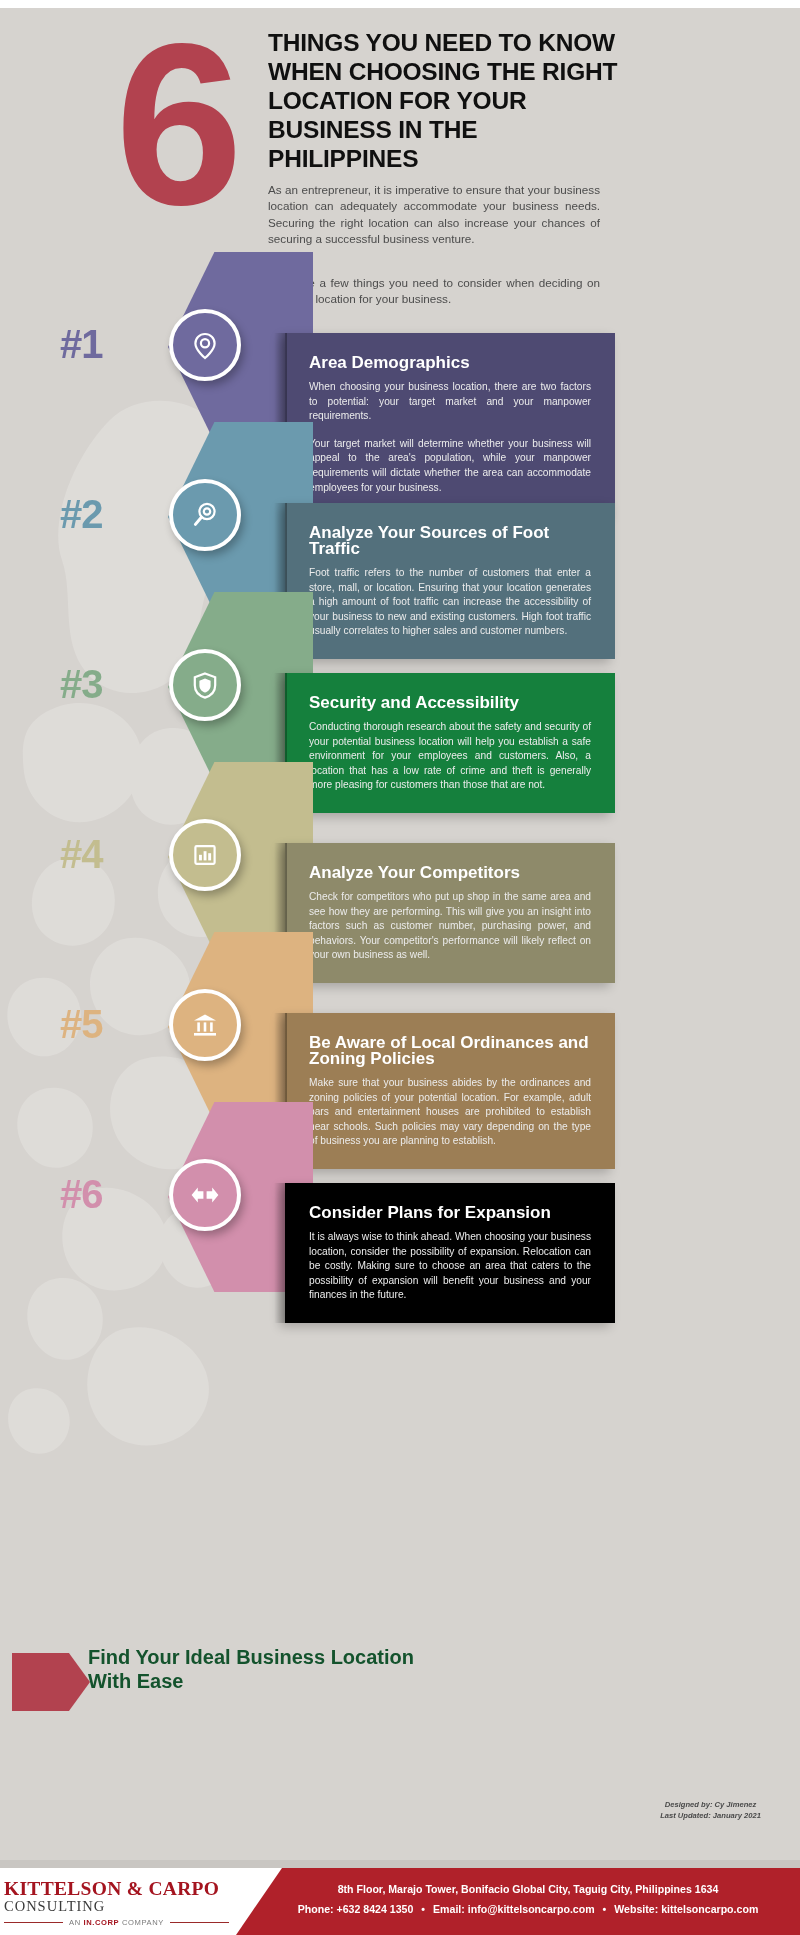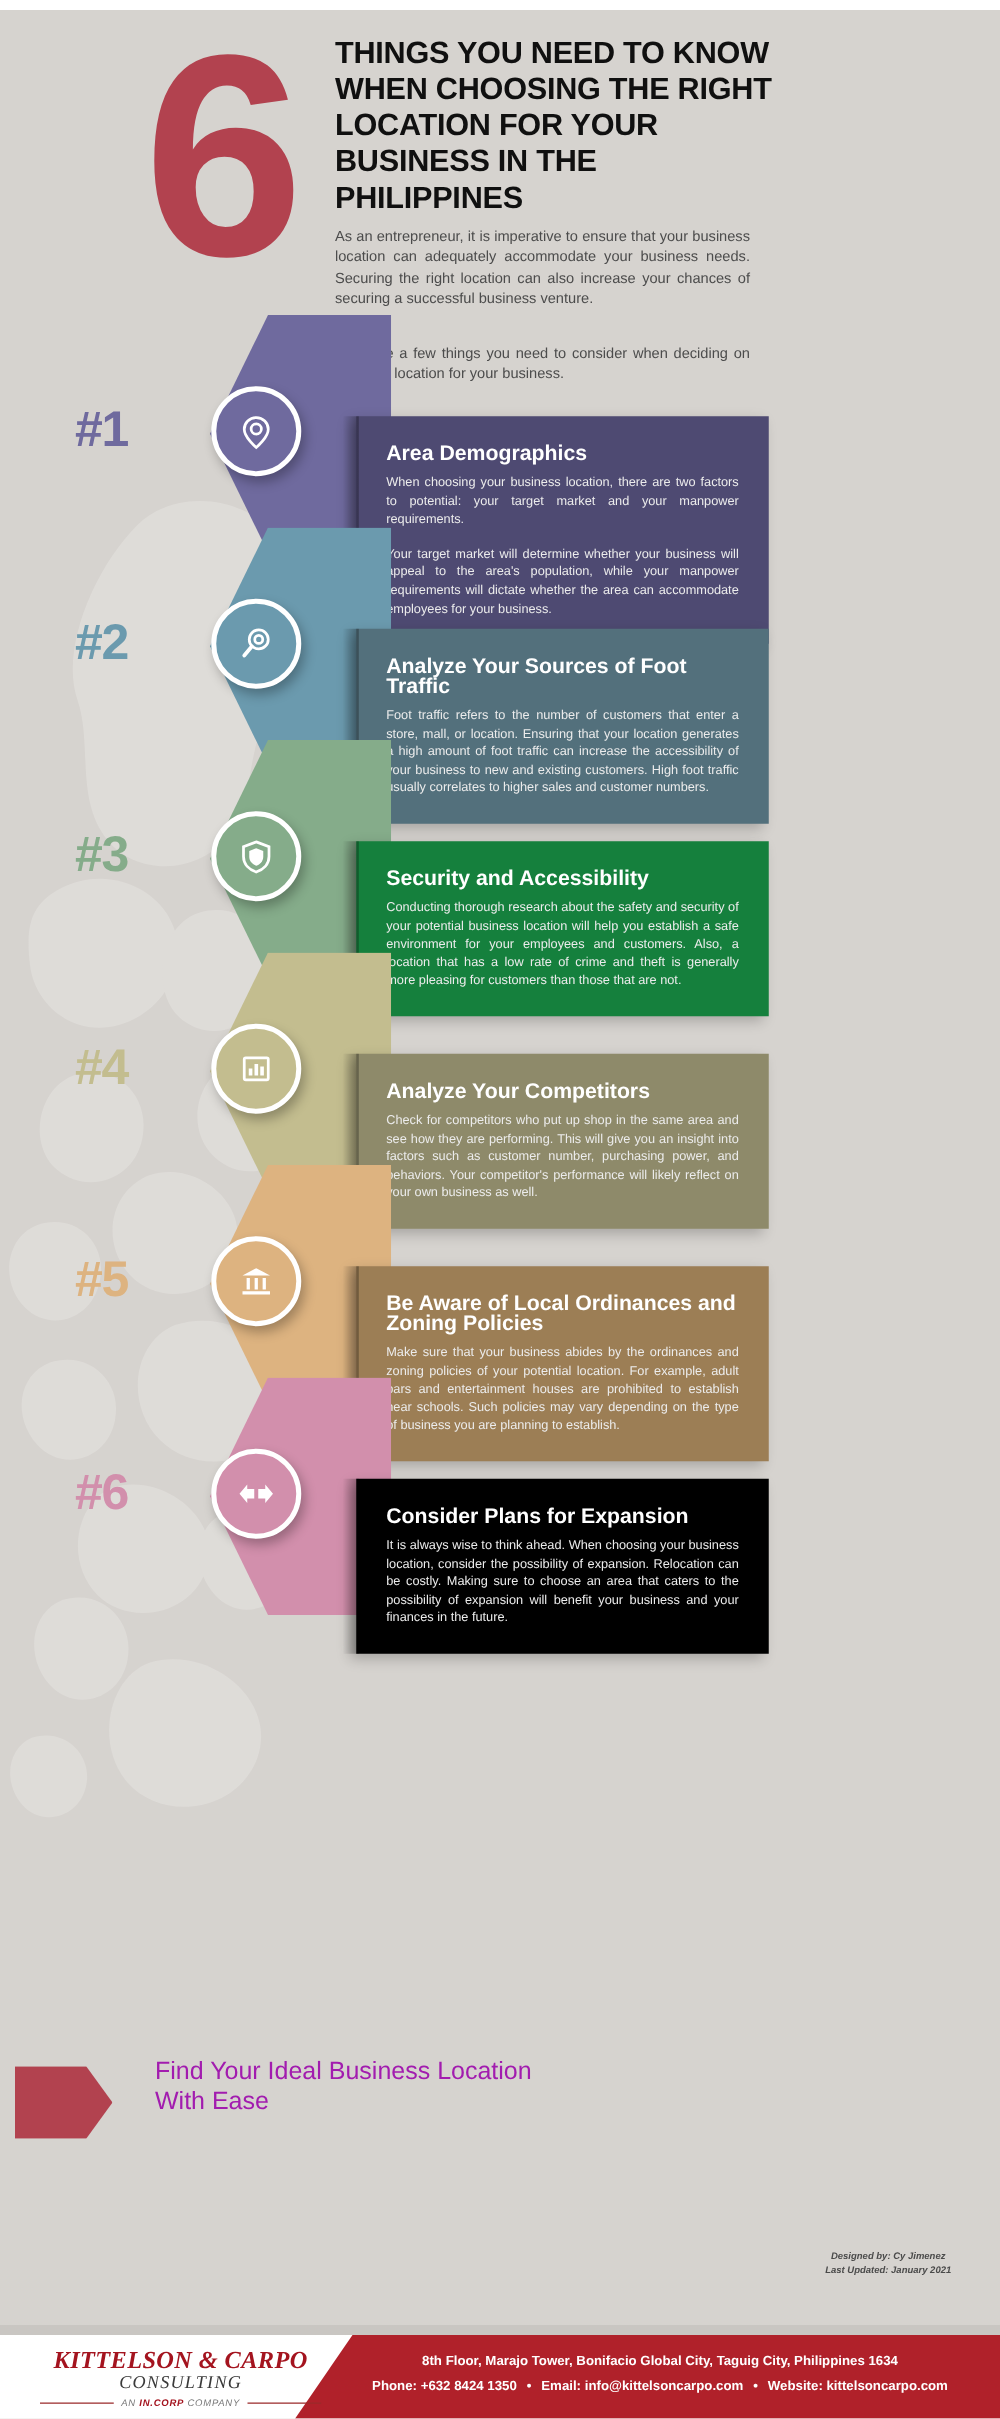--- a/index.html
+++ b/index.html
@@ -86,39 +86,39 @@
   }
 
   
   #cta-arrow {
     position:absolute; left:12px; top:1653px; width:78px; height:58px;
     background:#b2424f;
     clip-path: polygon(0% 0%, 73% 0%, 100% 50%, 73% 100%, 0% 100%);
   }
   #cta-title {
     position:absolute; left:88px; top:1645px; width:330px;
-    font-size:20px; line-height:24px; font-weight:400; color:#a21caf;margin-left:36px;
+    font-size:20px; line-height:24px; font-weight:700; color:#14532d;
   }
   #cta-body {
     position:absolute; left:88px; top:1712px; width:525px;
     font-size:12.3px; line-height:18px; color:#3f3f3f;
   }
   #credit {
     position:absolute; right:39px; top:1800px; text-align:center;
     font-size:7.6px; line-height:10.5px; color:#4a4a4a; font-style:italic; font-weight:700;
   }
 
   
   #footer { position:absolute; left:0; top:1868px; width:800px; height:67px; background:#ffffff; }
   #footer-red {
     position:absolute; left:236px; top:0; width:564px; height:67px;
     background:#b0212a;
     clip-path: polygon(46px 0%, 100% 0%, 100% 100%, 0% 100%);
   }
-  #logo { position:absolute; left:32px; top:10px; width:225px; text-align:center;font-style:italic; }
+  #logo { position:absolute; left:4px; top:10px; width:225px; text-align:left; }
   #logo .l1 { font-family:"Liberation Serif", serif; color:#a4141f; font-size:19.5px; font-weight:700; letter-spacing:.3px; white-space:nowrap;}
   #logo .l2 { font-family:"Liberation Serif", serif; color:#3a3a3a; font-size:14.5px; letter-spacing:1px; margin-top:-2px;}
   #logo .l3 { display:flex; align-items:center; justify-content:center; gap:6px; margin-top:3px; }
   #logo .l3 .rule { height:1px; background:#9a2a2a; flex:1; }
   #logo .l3 .txt { font-family:"Liberation Sans", sans-serif; font-size:7.6px; color:#7a7a7a; letter-spacing:.6px; white-space:nowrap;}
   #logo .l3 .txt b { color:#a4141f; }
   #footer-text { position:absolute; left:268px; top:13px; width:520px; text-align:center; color:#ffffff; }
   #footer-text .f1 { font-size:10.6px; font-weight:700; line-height:16px; }
   #footer-text .f2 { font-size:10.6px; font-weight:700; line-height:16px; margin-top:4px;}
   #footer-text .dot { padding:0 5px; }

